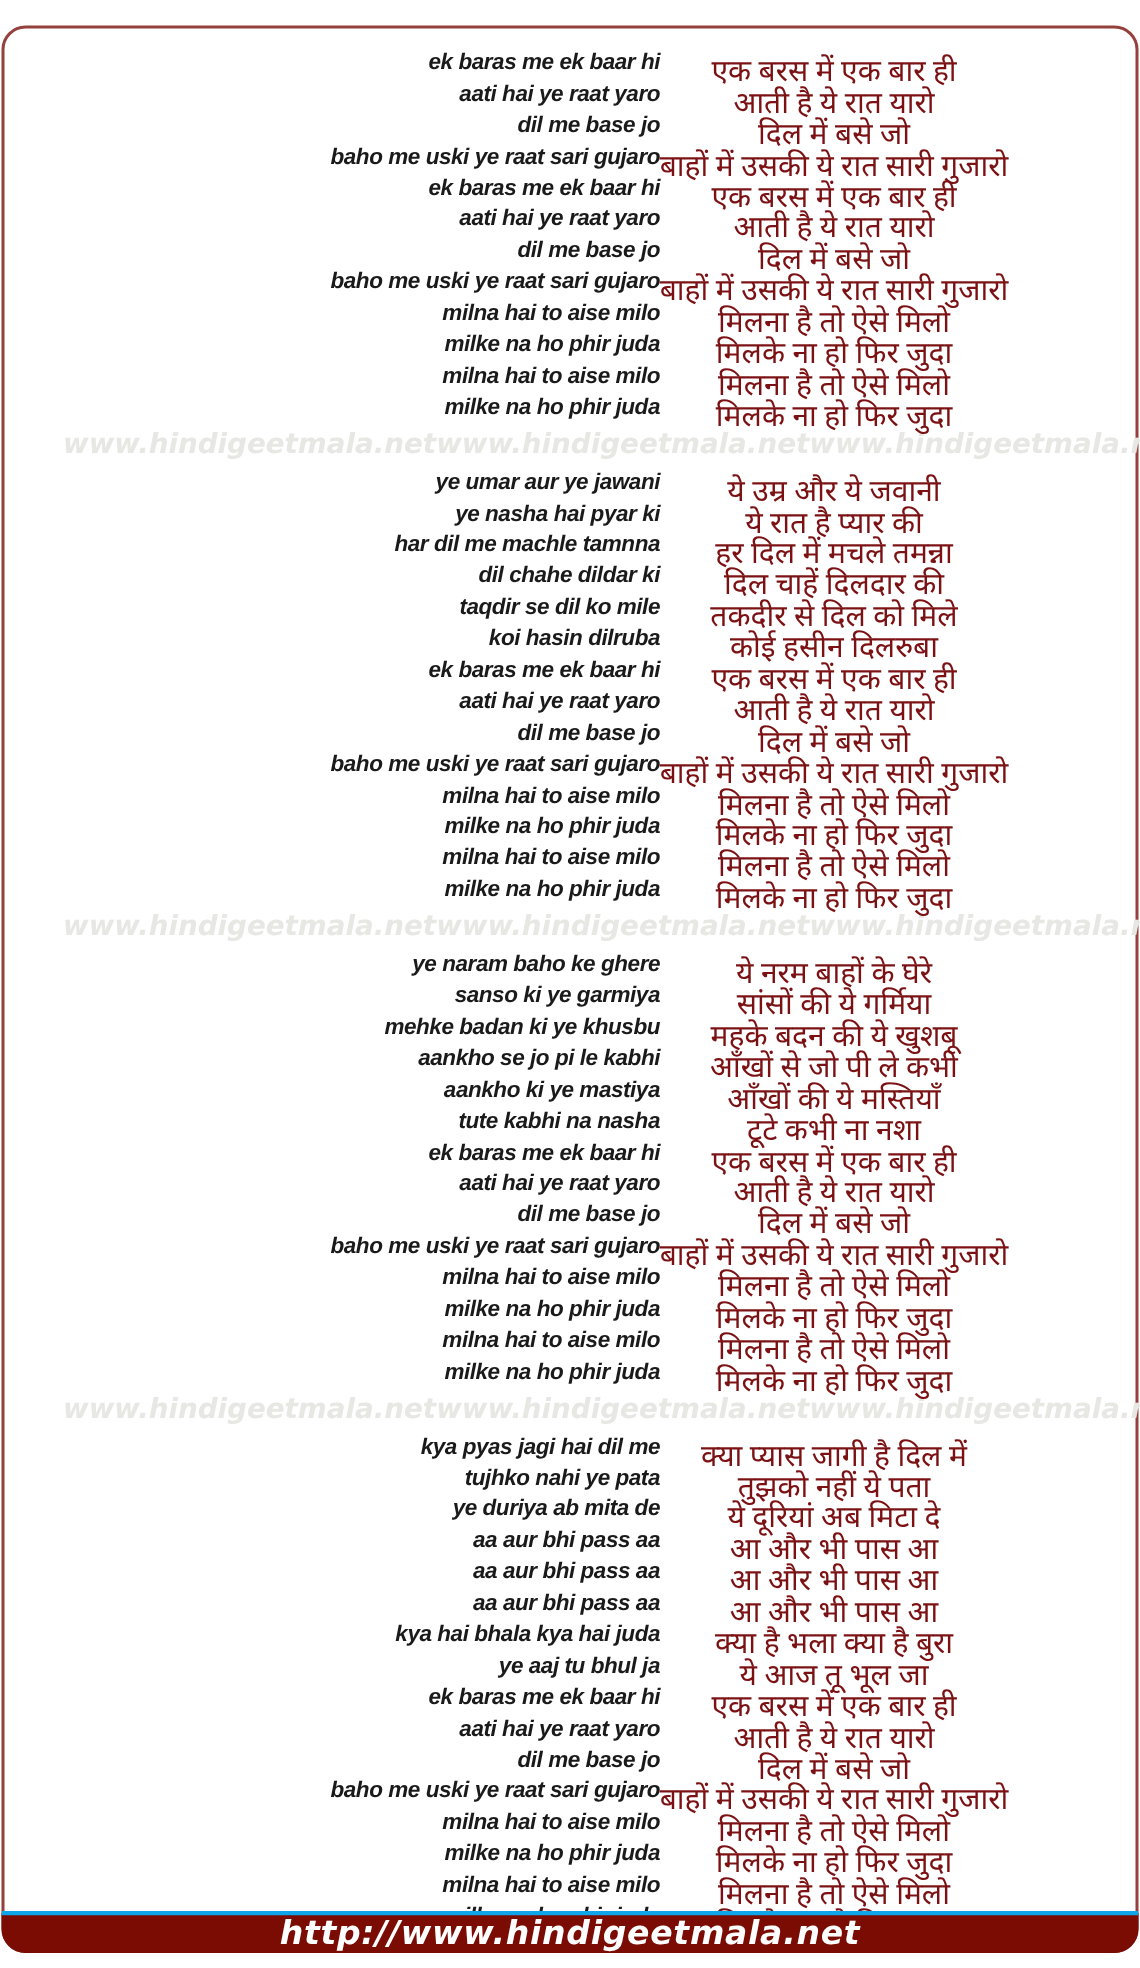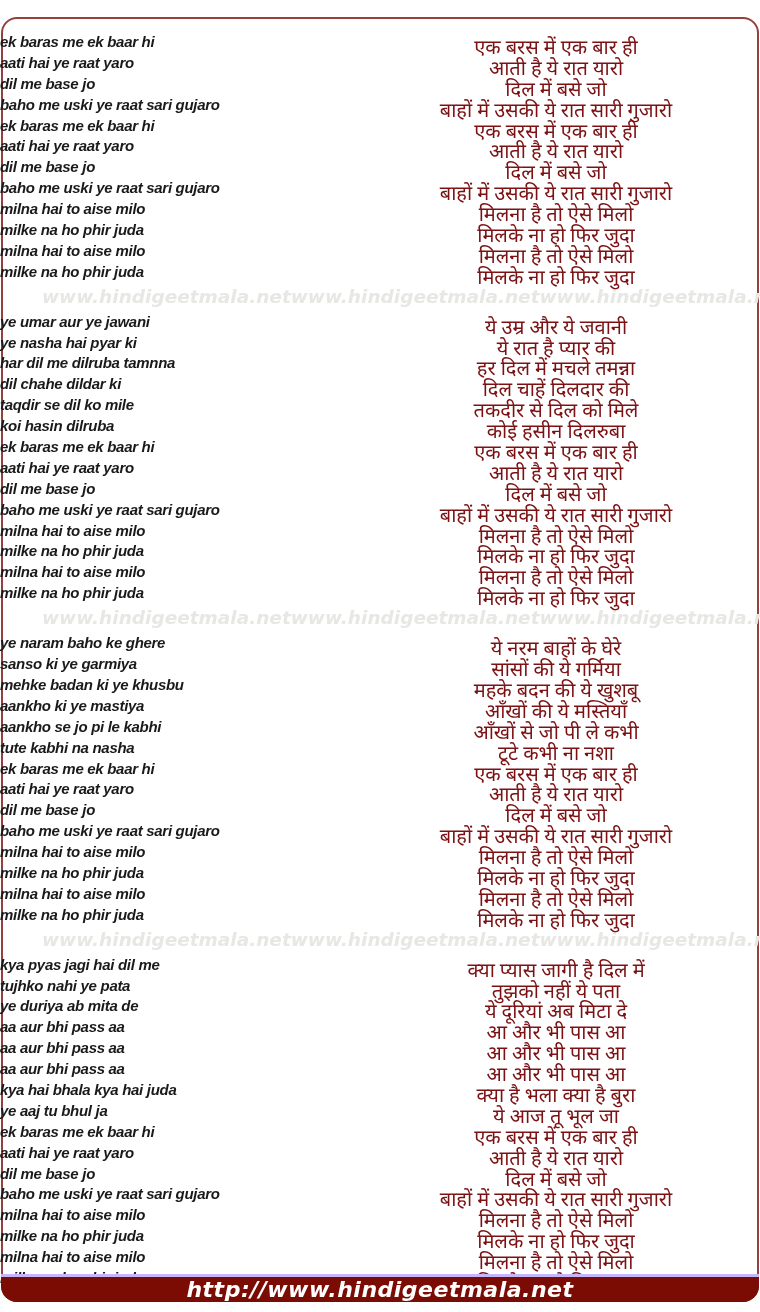--- a/index.html
+++ b/index.html
@@ -31,21 +31,21 @@
     left: 0; right: 0;
   }
   .row {
     position: relative;
     height: 20.9px;
   }
   .en {
     position: absolute;
     left: 0;
     width: 440px;
-    text-align: left;
+    text-align: right;
     font-family: "Liberation Sans", sans-serif;
     font-weight: bold;
     font-style: italic;
     font-size: 15px;
     letter-spacing: -0.3px;
     color: var(--translit-color, #1a1a1a);
     white-space: nowrap;
   }
   .hi {
     position: absolute;
@@ -75,21 +75,21 @@
     white-space: nowrap;
   }
   
   .bar {
     position: absolute;
     left: 1px; right: 1px;
     bottom: 10px;
     height: 28px;
     box-sizing: border-box;
     background: var(--bar-color, #7a0c04);
-    border-top: 3px solid #c4b5fd;
+    border-top: 3px solid #0ea5e9;
     border-radius: 0 0 16px 16px;
     display: flex;
     align-items: center;
     justify-content: center;
     text-align: right;
   }
   .bar-text {
     font-family: "DejaVu Sans", sans-serif;
     font-weight: bold;
     font-style: italic;
@@ -160,21 +160,21 @@
     </div>
     <div class="row">
       <span class="en">ye umar aur ye jawani</span>
       <span class="hi">ये उम्र और ये जवानी</span>
     </div>
     <div class="row">
       <span class="en">ye nasha hai pyar ki</span>
       <span class="hi">ये रात है प्यार की</span>
     </div>
     <div class="row">
-      <span class="en">har dil me dilruba tamnna</span>
+      <span class="en">har dil me machle tamnna</span>
       <span class="hi">हर दिल में मचले तमन्ना</span>
     </div>
     <div class="row">
       <span class="en">dil chahe dildar ki</span>
       <span class="hi">दिल चाहें दिलदार की</span>
     </div>
     <div class="row">
       <span class="en">taqdir se dil ko mile</span>
       <span class="hi">तकदीर से दिल को मिले</span>
     </div>
@@ -225,26 +225,26 @@
     </div>
     <div class="row">
       <span class="en">sanso ki ye garmiya</span>
       <span class="hi">सांसों की ये गर्मिया</span>
     </div>
     <div class="row">
       <span class="en">mehke badan ki ye khusbu</span>
       <span class="hi">महके बदन की ये खुशबू</span>
     </div>
     <div class="row">
+      <span class="en">aankho se jo pi le kabhi</span>
+      <span class="hi">आँखों से जो पी ले कभी</span>
+    </div>
+    <div class="row">
       <span class="en">aankho ki ye mastiya</span>
       <span class="hi">आँखों की ये मस्तियाँ</span>
-    </div>
-    <div class="row">
-      <span class="en">aankho se jo pi le kabhi</span>
-      <span class="hi">आँखों से जो पी ले कभी</span>
     </div>
     <div class="row">
       <span class="en">tute kabhi na nasha</span>
       <span class="hi">टूटे कभी ना नशा</span>
     </div>
     <div class="row">
       <span class="en">ek baras me ek baar hi</span>
       <span class="hi">एक बरस में एक बार ही</span>
     </div>
     <div class="row">

